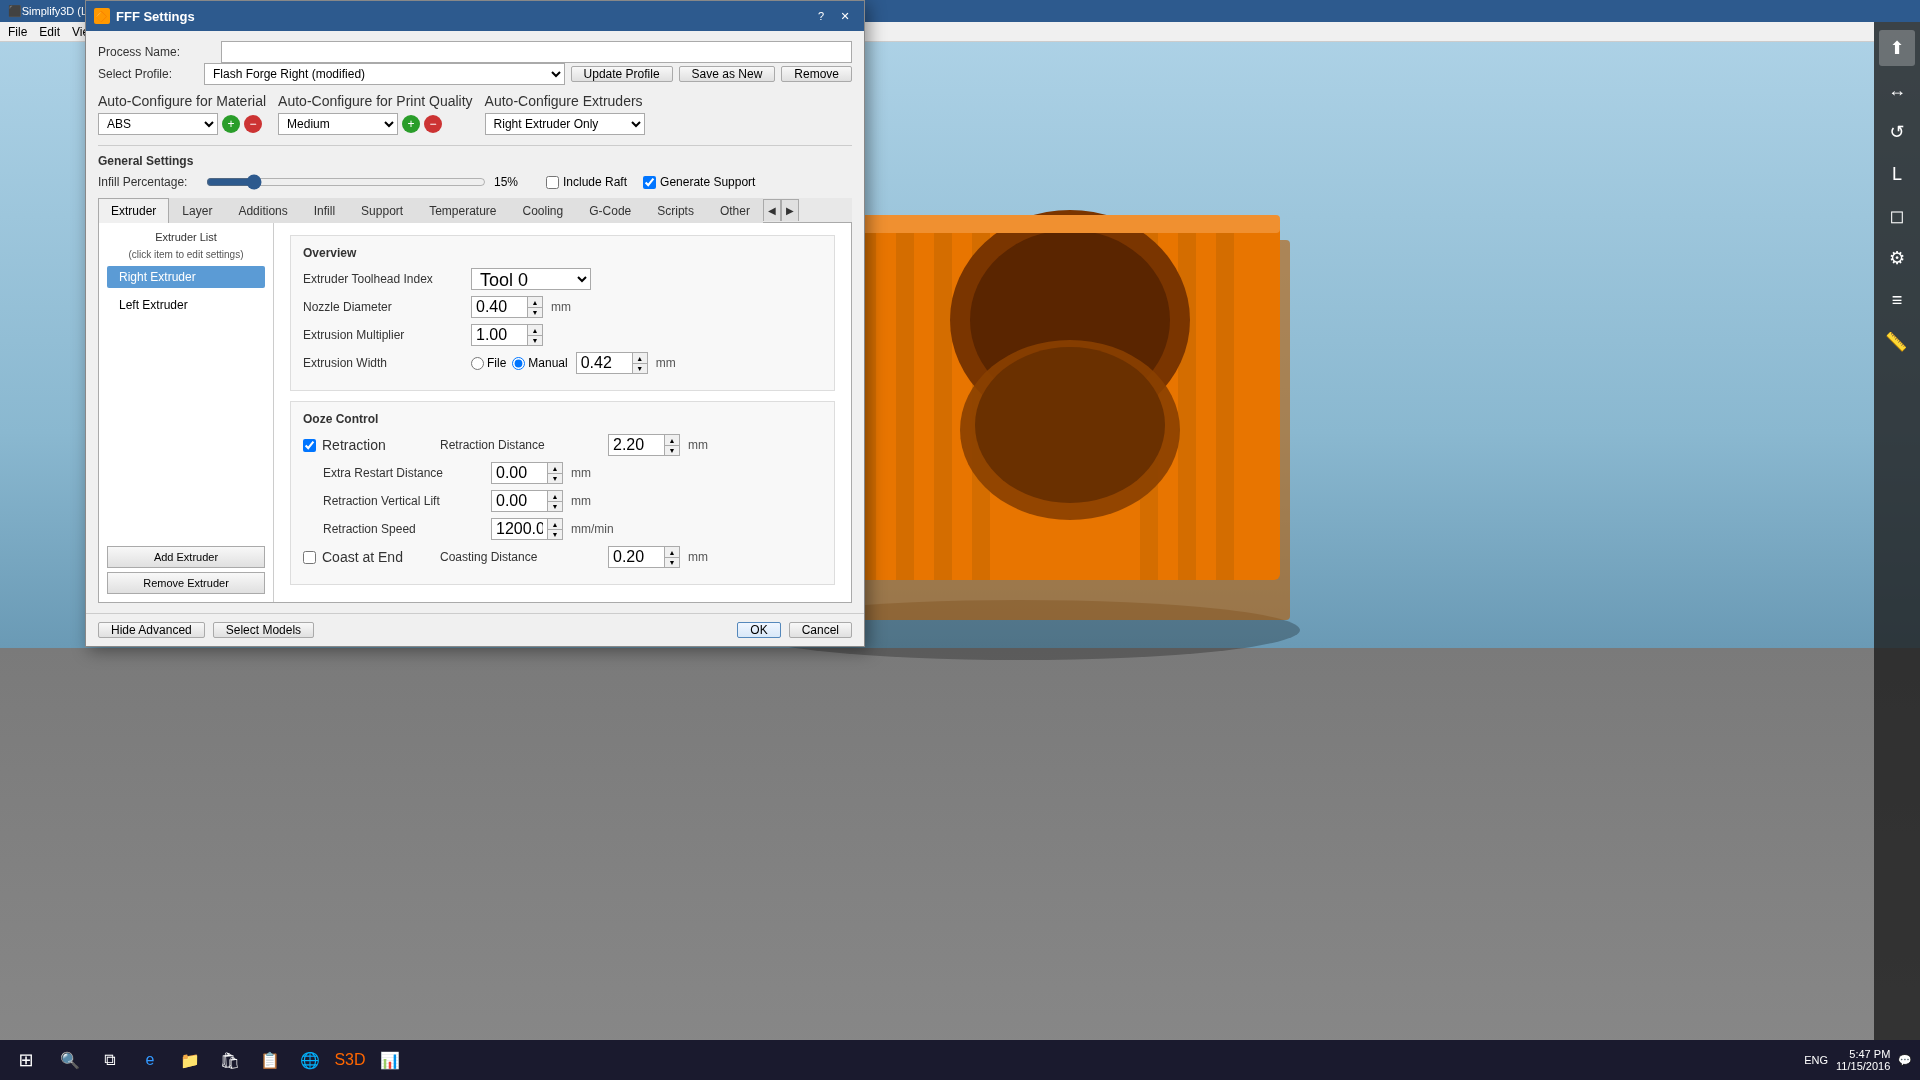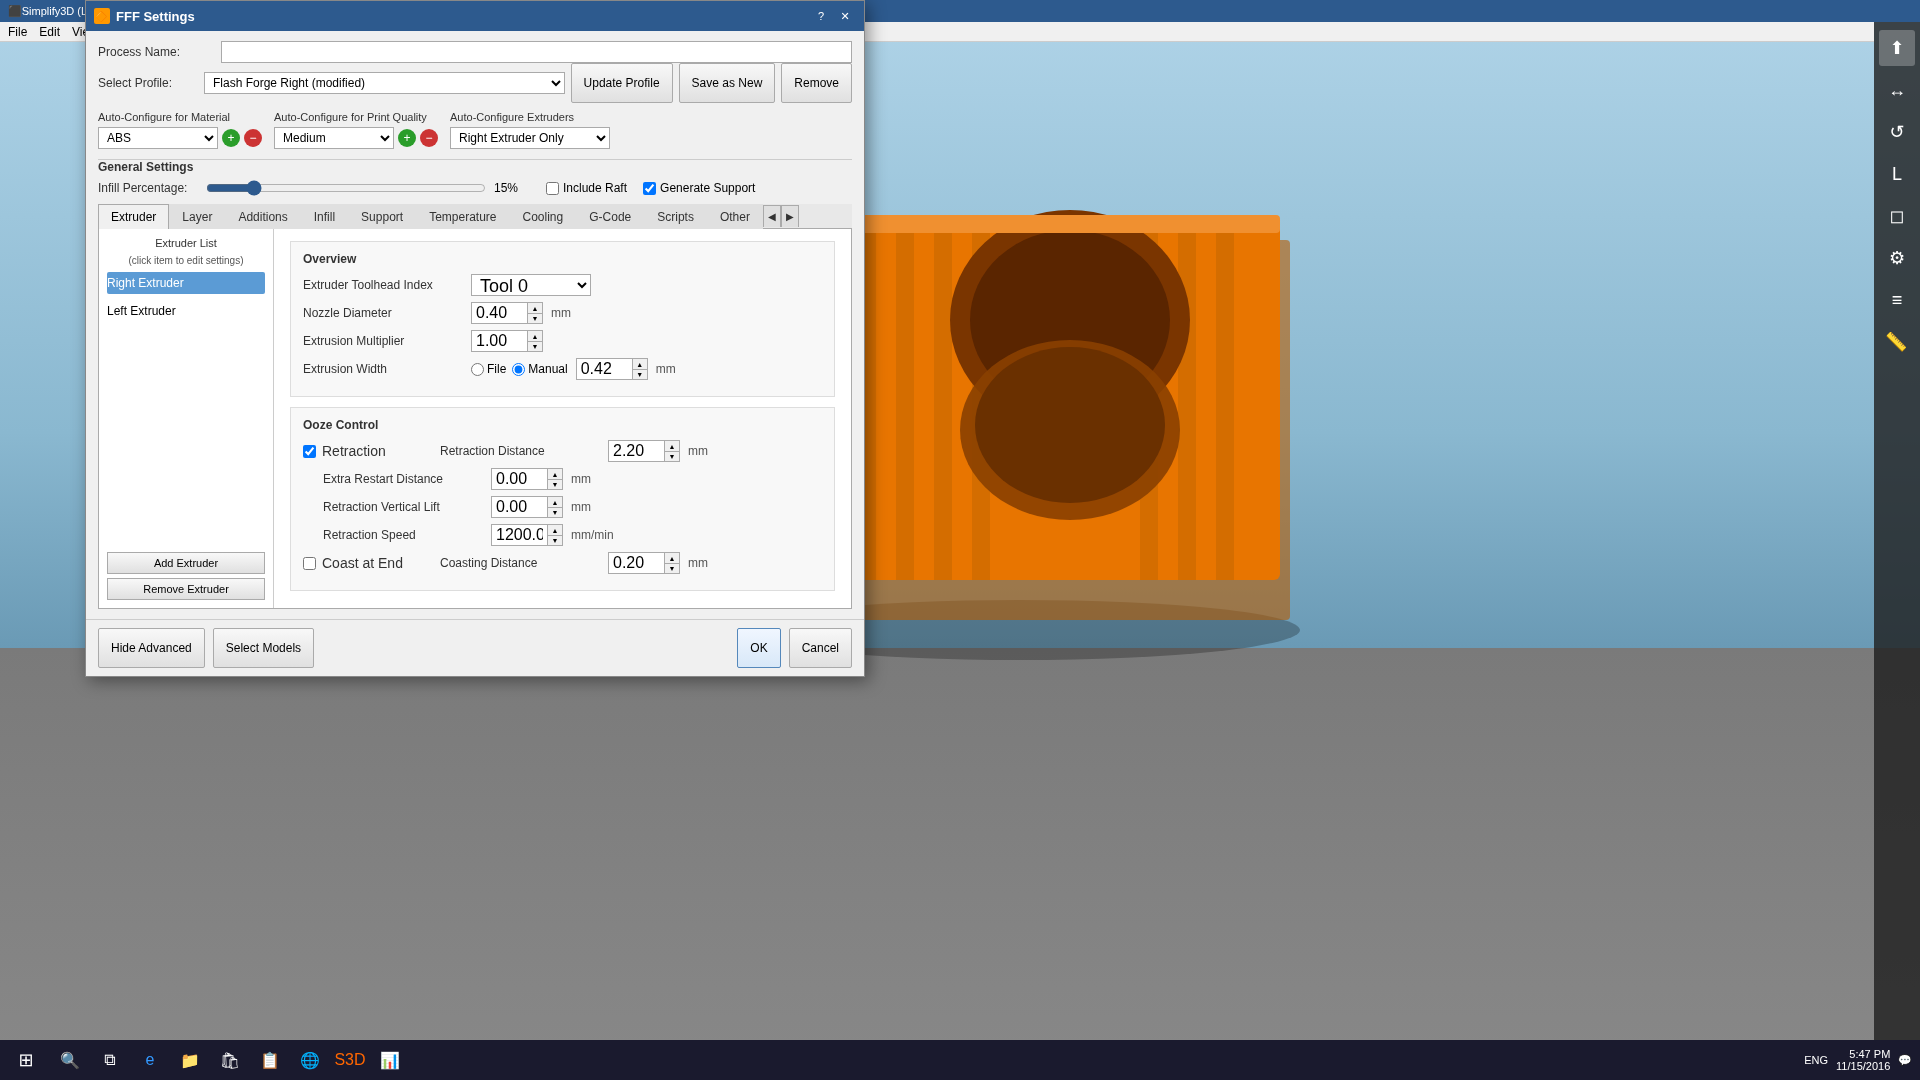--- a/index.html
+++ b/index.html
@@ -171,21 +171,21 @@
       flex: 1;
       height: 22px;
       border: 1px solid #aaa;
       font-size: 12px;
       background: white;
       padding: 0 4px;
     }
 
     
     .btn {
-      height: 40px;
+      height: 16px;
       padding: 0 12px;
       border: 1px solid #aaa;
       background: linear-gradient(180deg, #f8f8f8 0%, #e0e0e0 100%);
       font-size: 12px;
       cursor: pointer;
       border-radius: 2px;
     }
     .btn-ok {
       border: 1px solid #5588bb;
       background: linear-gradient(180deg, #f0f6ff 0%, #d8e8f8 100%);
@@ -197,21 +197,21 @@
       gap: 12px;
       margin-bottom: 10px;
       align-items: flex-end;
     }
     .autoconfig-col {
       display: flex;
       flex-direction: column;
       gap: 4px;
     }
     .autoconfig-label {
-      font-size: 11px;
+      font-size: 14px;
       color: #333;
     }
     .autoconfig-row {
       display: flex;
       align-items: center;
       gap: 4px;
     }
     .autoconfig-select {
       height: 22px;
       border: 1px solid #aaa;
@@ -233,20 +233,21 @@
       background: #cc3333;
       border-radius: 50%;
       display: flex; align-items: center; justify-content: center;
       color: white; font-size: 12px; cursor: pointer;
       border: none;
     }
 
     
     .general-section {
       border-top: 1px solid #ccc;
+      padding-top: 8px;
       margin-bottom: 8px;
     }
     .general-label {
       font-size: 12px;
       font-weight: 600;
       color: #333;
       margin-bottom: 6px;
     }
     .infill-row {
       display: flex;
@@ -327,21 +328,21 @@
       font-size: 11px;
       color: #333;
       text-align: center;
     }
     .extruder-list-subtitle {
       font-size: 10px;
       color: #555;
       text-align: center;
     }
     .extruder-item {
-      padding: 4px 0;
+      padding: 4px 12px;
       font-size: 12px;
       cursor: pointer;
       border-radius: 2px;
     }
     .extruder-item.selected {
       background: #5b9bd5;
       color: white;
     }
     .extruder-list-btns {
       margin-top: auto;

